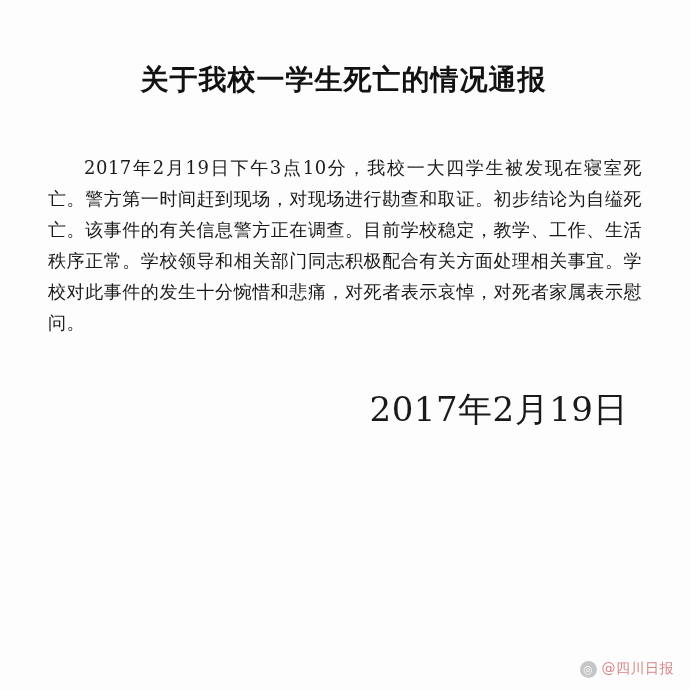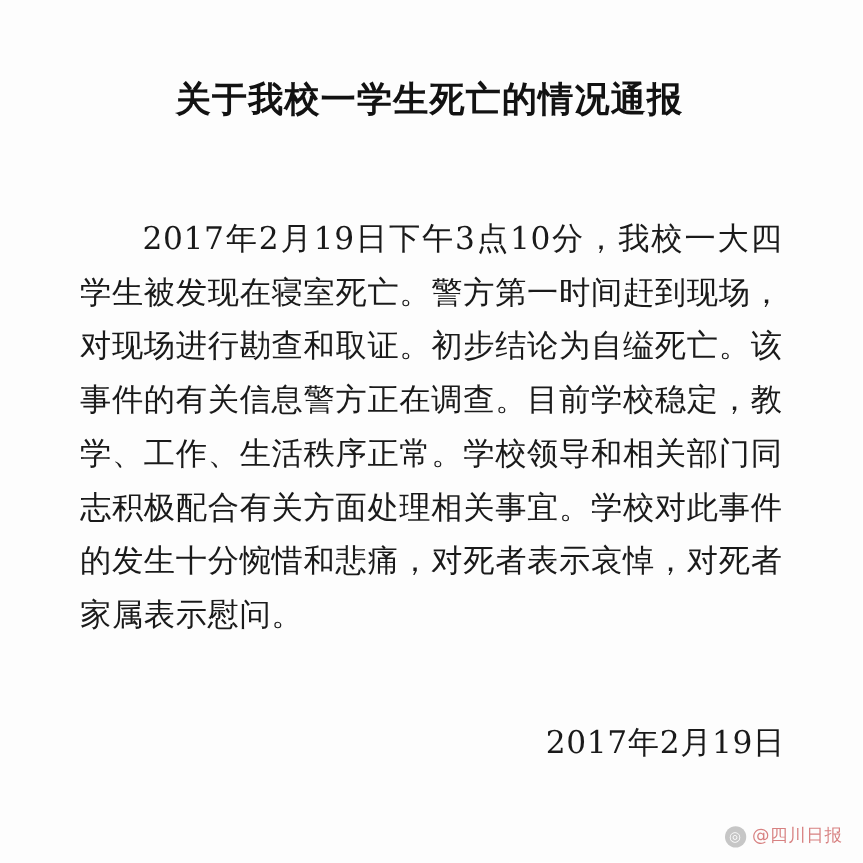--- a/index.html
+++ b/index.html
@@ -28,35 +28,35 @@
     color: #121212;
     margin: 0;
     padding: 62px 43px 0 40px;
     line-height: 1.3;
     font-family: "DejaVu Serif", "Liberation Serif", serif;
   }
   .body-block {
     padding: 55px 48px 0 48px;
   }
   .body-para {
-    font-size: 25px;
+    font-size: 18px;
     line-height: 1.72;
     color: #1a1a1a;
     text-align: justify;
     text-indent: 2em;
-    margin: 16px;
+    margin: 0;
     letter-spacing: 0.5px;
     font-family: "DejaVu Serif", "Liberation Serif", serif;
   }
   .sign-block {
     padding: 48px 62px 0 48px;
     text-align: right;
   }
   .sign-date {
-    font-size: 25px;
+    font-size: 34px;
     color: #1a1a1a;
     letter-spacing: 0.5px;
     font-family: "DejaVu Serif", "Liberation Serif", serif;
   }
   .watermark {
     position: absolute;
     right: 16px;
     bottom: 12px;
     display: flex;
     align-items: center;

